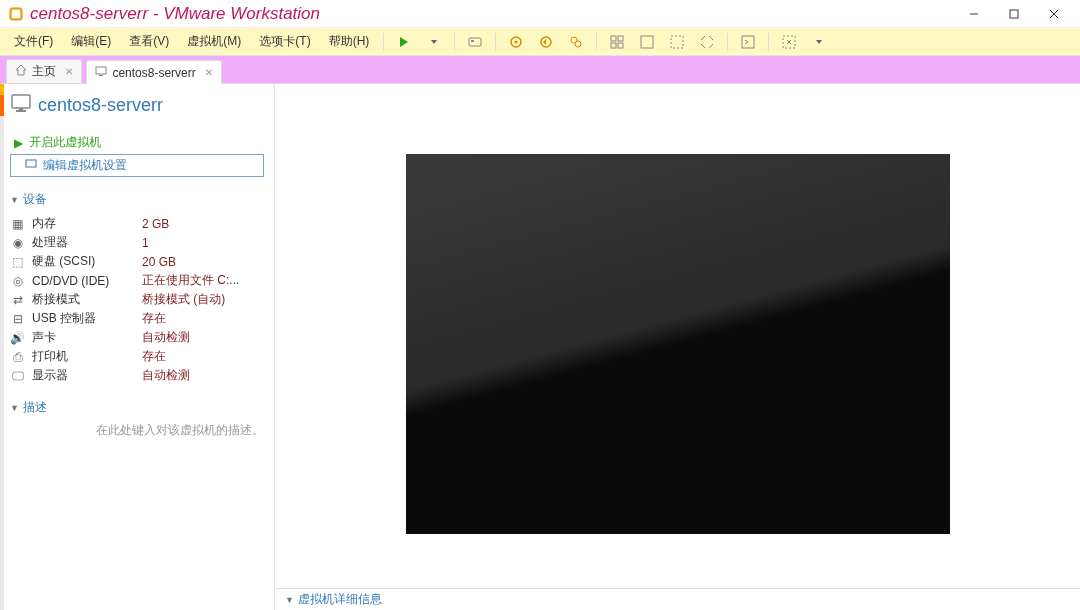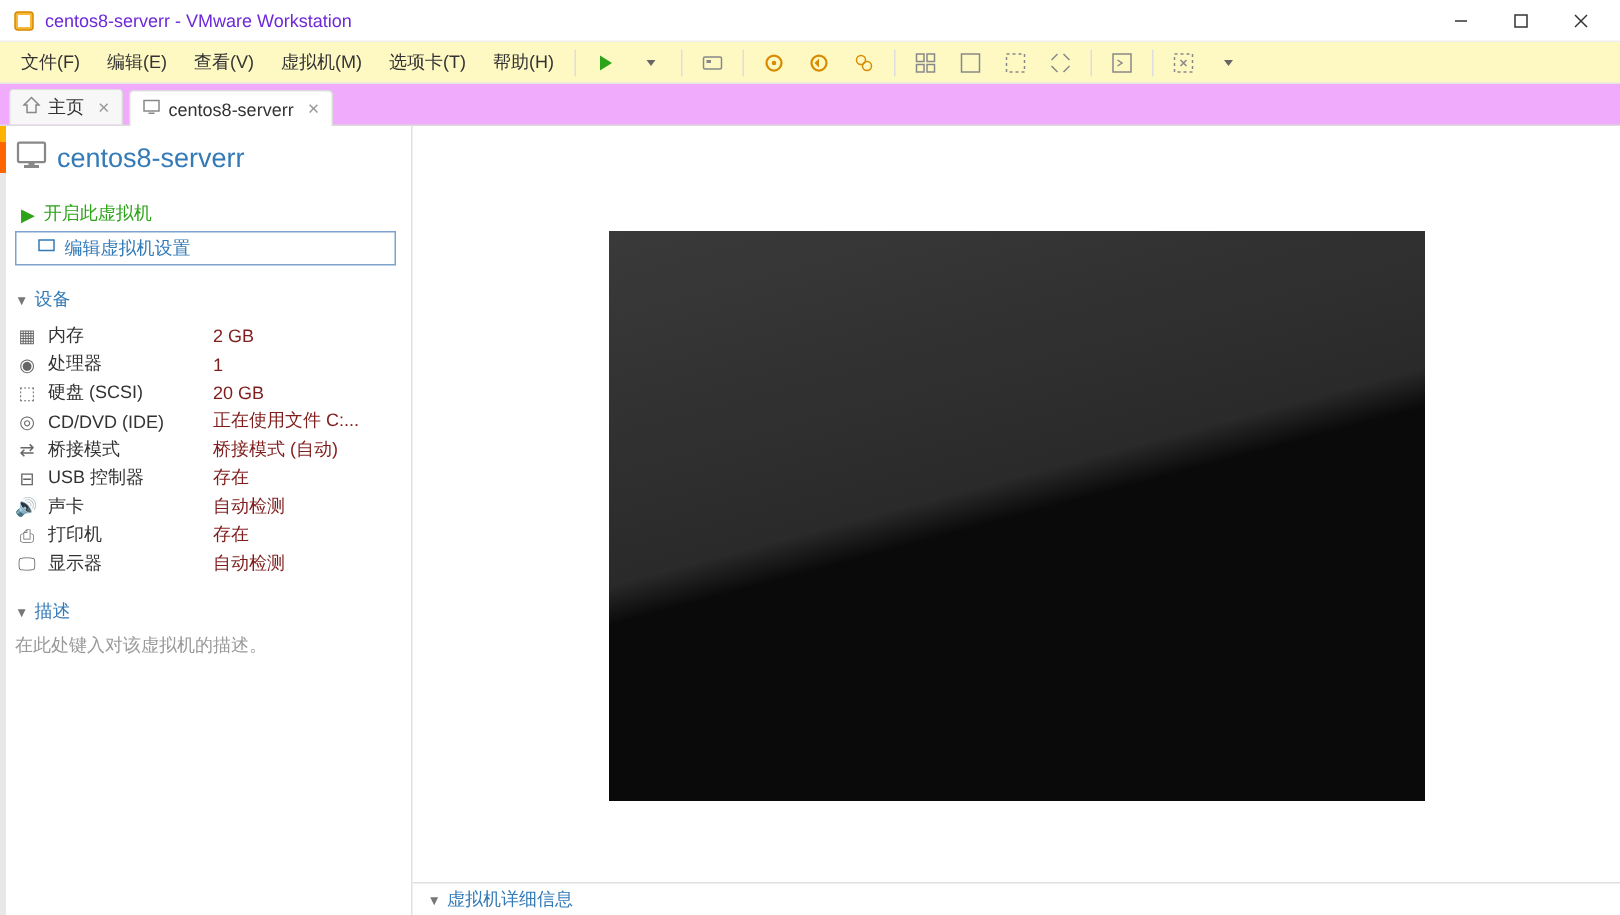--- a/index.html
+++ b/index.html
@@ -1,20 +1,20 @@
 <!DOCTYPE html>
 <html><head>
   <meta charset="utf-8">
   <style>
     * { margin: 0; padding: 0; box-sizing: border-box; font-family: "Microsoft YaHei", "Segoe UI", sans-serif; }
     body { width: 1080px; height: 610px; background: #fff; font-size: 12px; color: #333; overflow: hidden; }
     
     .titlebar { height: 28px; display: flex; align-items: center; padding: 0 8px; background: #fff; border-bottom: 1px solid #eee; }
     .titlebar .app-icon { width: 16px; height: 16px; margin-right: 6px; }
-    .titlebar .title { flex: 1; font-size: 12px; color: #6d28d9; }
+    .titlebar .title { flex: 1; font-size: 17px; color: #be185d; font-style: italic; }
     .win-controls { display: flex; gap: 20px; margin-right: 8px; }
     .win-btn { width: 20px; height: 20px; display: flex; align-items: center; justify-content: center; cursor: pointer; }
     
     .menubar { height: 28px; display: flex; align-items: center; padding: 0 6px; gap: 2px; background: #fef9c3; border-bottom: 1px solid #e4e4e4; }
     .menu-item { padding: 4px 8px; font-size: 12px; color: #333; cursor: pointer; }
     .toolbar-sep { width: 1px; height: 18px; background: #ddd; margin: 0 4px; }
     .tb-icon { width: 28px; height: 28px; display: flex; align-items: center; justify-content: center; cursor: pointer; }
     .play-green { color: #2ca318; }
     
     .tabstrip { height: 28px; display: flex; align-items: flex-end; padding: 0 6px; background: #f0abfc; border-bottom: 1px solid #dcdcdc; gap: 4px; }
@@ -33,21 +33,21 @@
     
     .section { margin-top: 14px; }
     .section-header { display: flex; align-items: center; gap: 4px; font-size: 12px; color: #337ab7; margin-bottom: 6px; }
     .triangle { font-size: 9px; color: #777; }
     
     .device-row { display: flex; align-items: center; height: 19px; font-size: 12px; }
     .device-row .dev-icon { width: 16px; text-align: center; color: #666; margin-right: 6px; }
     .device-row .dev-name { width: 110px; color: #333; }
     .device-row .dev-val { color: #7f1d1d; }
     
-    .desc-text { color: #999; font-size: 12px; }
+    .desc-text { color: #999; font-size: 12px; text-align: right; }
     
     .right-panel { flex: 1; display: flex; flex-direction: column; }
     .preview-wrap { flex: 1; display: flex; justify-content: center; align-items: flex-start; padding-top: 70px; }
     .preview { width: 544px; height: 380px; background: linear-gradient(165deg, #3a3a3a 0%, #2a2a2a 45%, #0a0a0a 50%, #0a0a0a 100%); }
     
     .bottom-bar { height: 22px; border-top: 1px solid #e0e0e0; display: flex; align-items: center; padding: 0 10px; font-size: 12px; color: #337ab7; gap: 4px; }
     
     .sidebar-strip { position: absolute; left: 0; top: 84px; bottom: 0; width: 4px; background: linear-gradient(180deg, #ffb300 0%, #ffb300 2%, #ff6600 2%, #ff6600 6%, #e8e8e8 6%, #e8e8e8 100%); }
   </style>
 </head>

